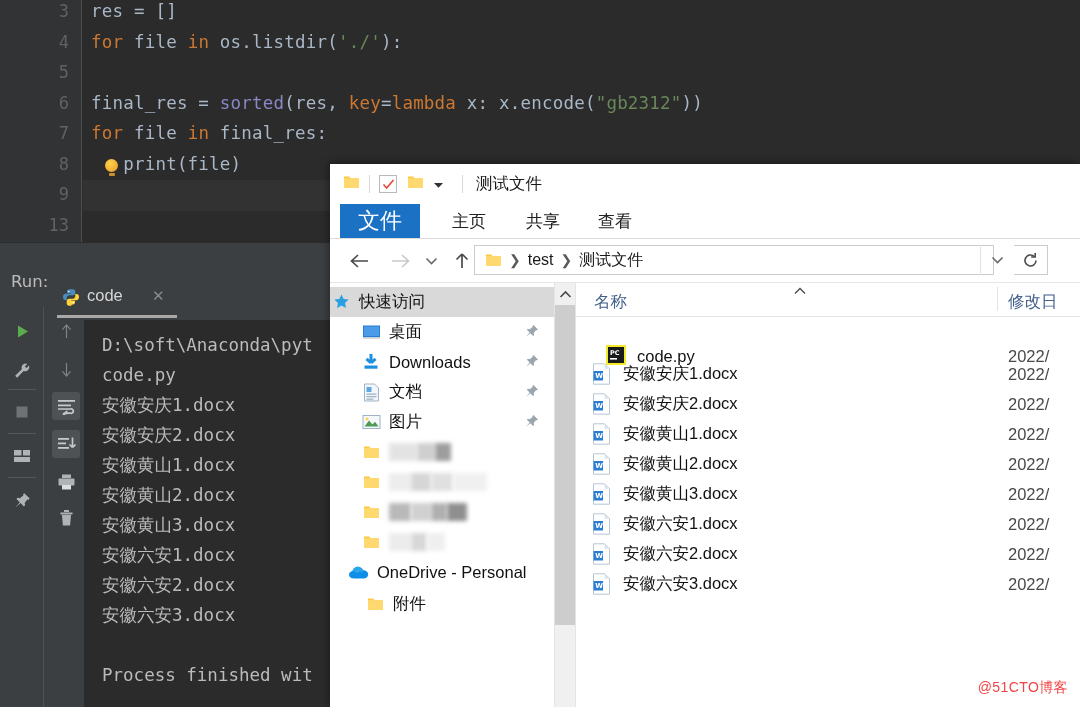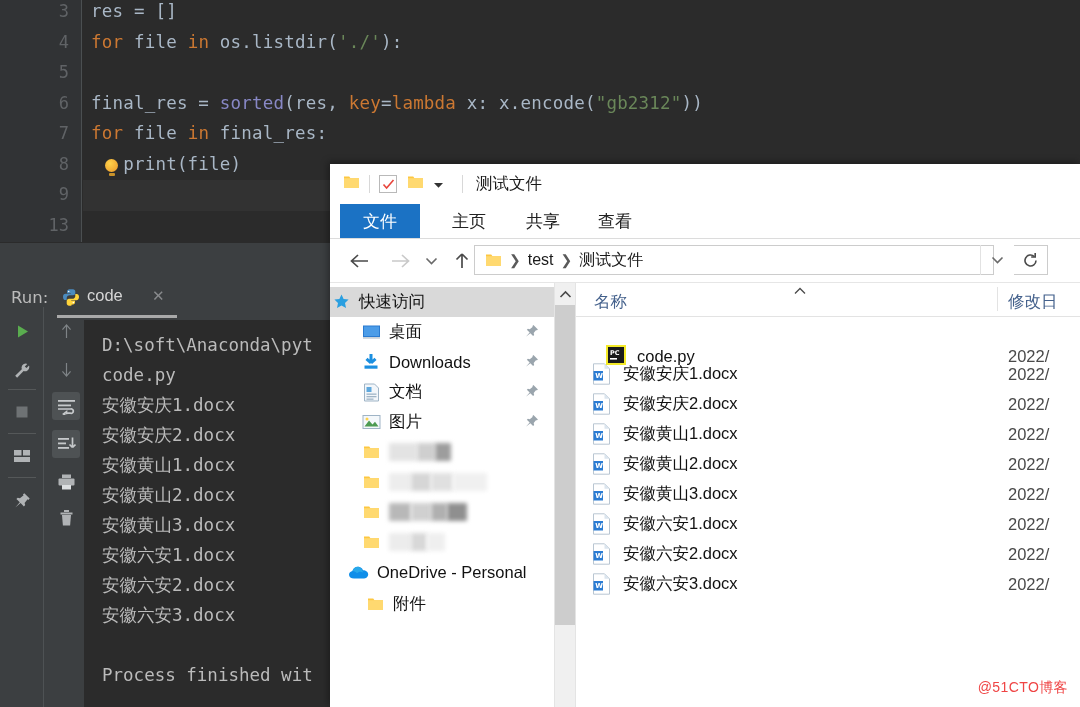--- a/index.html
+++ b/index.html
@@ -43,21 +43,21 @@
     content: ""; position: absolute; left: 3.5px; bottom: -4px;
     width: 6px; height: 3px; background: #c8922a; border-radius: 1px;
   }
 
   .ed-bottom-strip { position: absolute; left: 0; top: 242px; width: 1080px; height: 41px; background: #3c3f41; }
   .ed-bottom-strip .divline { position: absolute; left: 0; top: 0; width: 1080px; height: 1px; background: #2b2b2b; }
 
   
   .runpanel { position: absolute; left: 0; top: 283px; width: 1080px; height: 424px; background: #3c3f41; }
   .run-label {
-    position: absolute; left: 11px; top: 288px;
+    position: absolute; left: 11px; top: 272px;
     color: #bbbbbb; font-size: 16.5px; font-family: "DejaVu Sans", sans-serif;
   }
   .run-tab { position: absolute; left: 62px; top: 284px; height: 31px; }
   .pylogo { position: absolute; left: 0; top: 4px; width: 18px; height: 18px; }
   .run-tab-label { position: absolute; left: 25px; top: 2px; color: #d6d6d6; font-size: 16.5px; }
   .run-tab-x { position: absolute; left: 90px; top: 3px; color: #888a8c; font-size: 15px; }
   .run-tab-underline { position: absolute; left: 57px; top: 315px; width: 120px; height: 3px; background: #a9a9a9; }
 
   .tb-col { position: absolute; top: 307px; width: 44px; }
   .tb-left { left: 0; }
@@ -95,21 +95,21 @@
     width: 18px; height: 18px; border: 1px solid #b9b9b9; background: #fff;
     display: flex; align-items: center; justify-content: center;
   }
   .qat-check svg { display: block; }
   .qat-caret { margin-left: 9px; margin-right: 9px; }
   .exp-title-text { font-size: 16.5px; color: #1a1a1a; margin-left: 4px; }
 
   .ribbon { position: absolute; left: 0; top: 40px; width: 750px; height: 34px; background: #ffffff; }
   .rib-file {
     position: absolute; left: 10px; top: 0; width: 80px; height: 34px;
-    background: #1b72c4; color: #ffffff; font-size: 17px;
+    background: #1b72c4; color: #ffffff; font-size: 22px;
     display: flex; align-items: center; justify-content: center;
   }
   .rib-tab {
     position: absolute; top: 0; height: 34px; color: #222;
     font-size: 17px; display: flex; align-items: center; justify-content: center;
   }
   .rib-underline { position: absolute; left: 0; top: 74px; width: 750px; height: 1px; background: #dcdcdc; }
 
   
   .addrbar { position: absolute; left: 0; top: 75px; width: 750px; height: 43px; background: #fff; }

